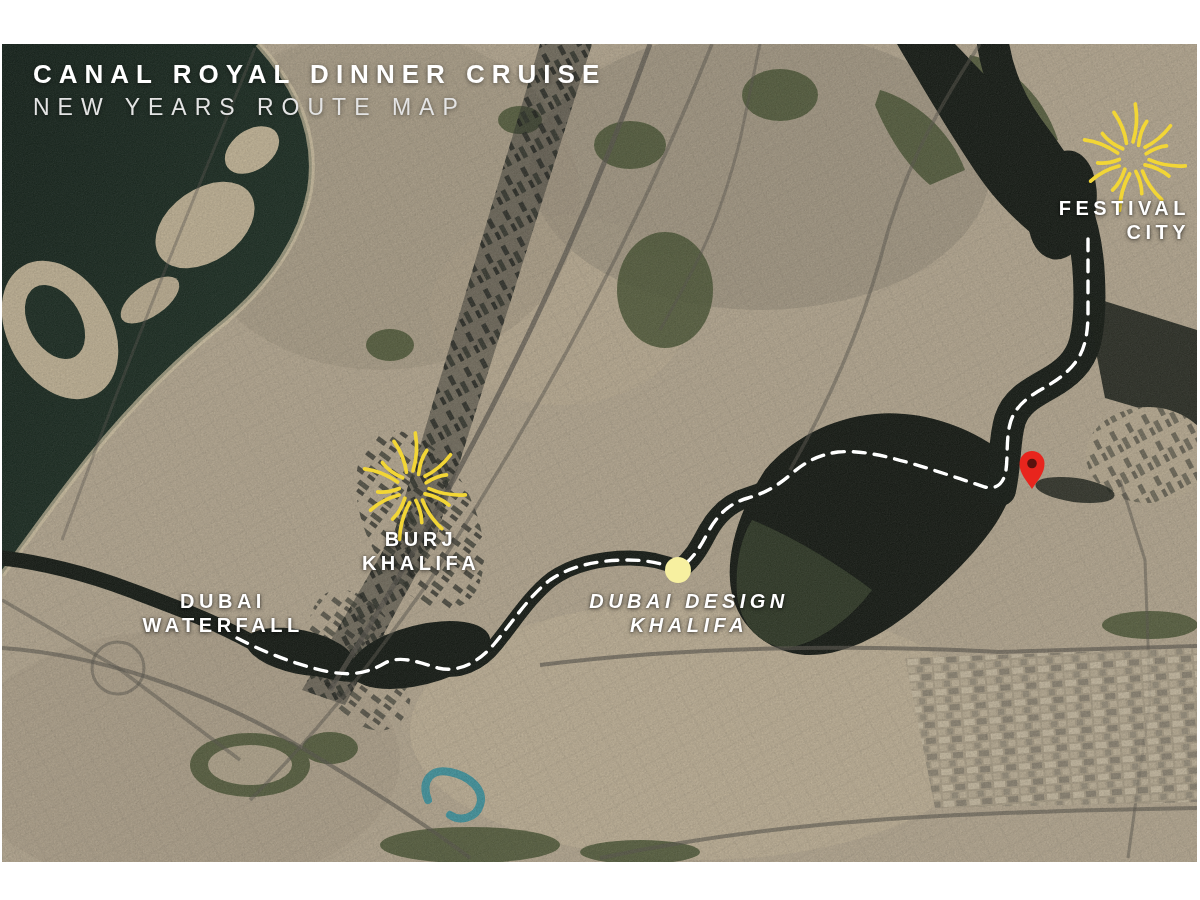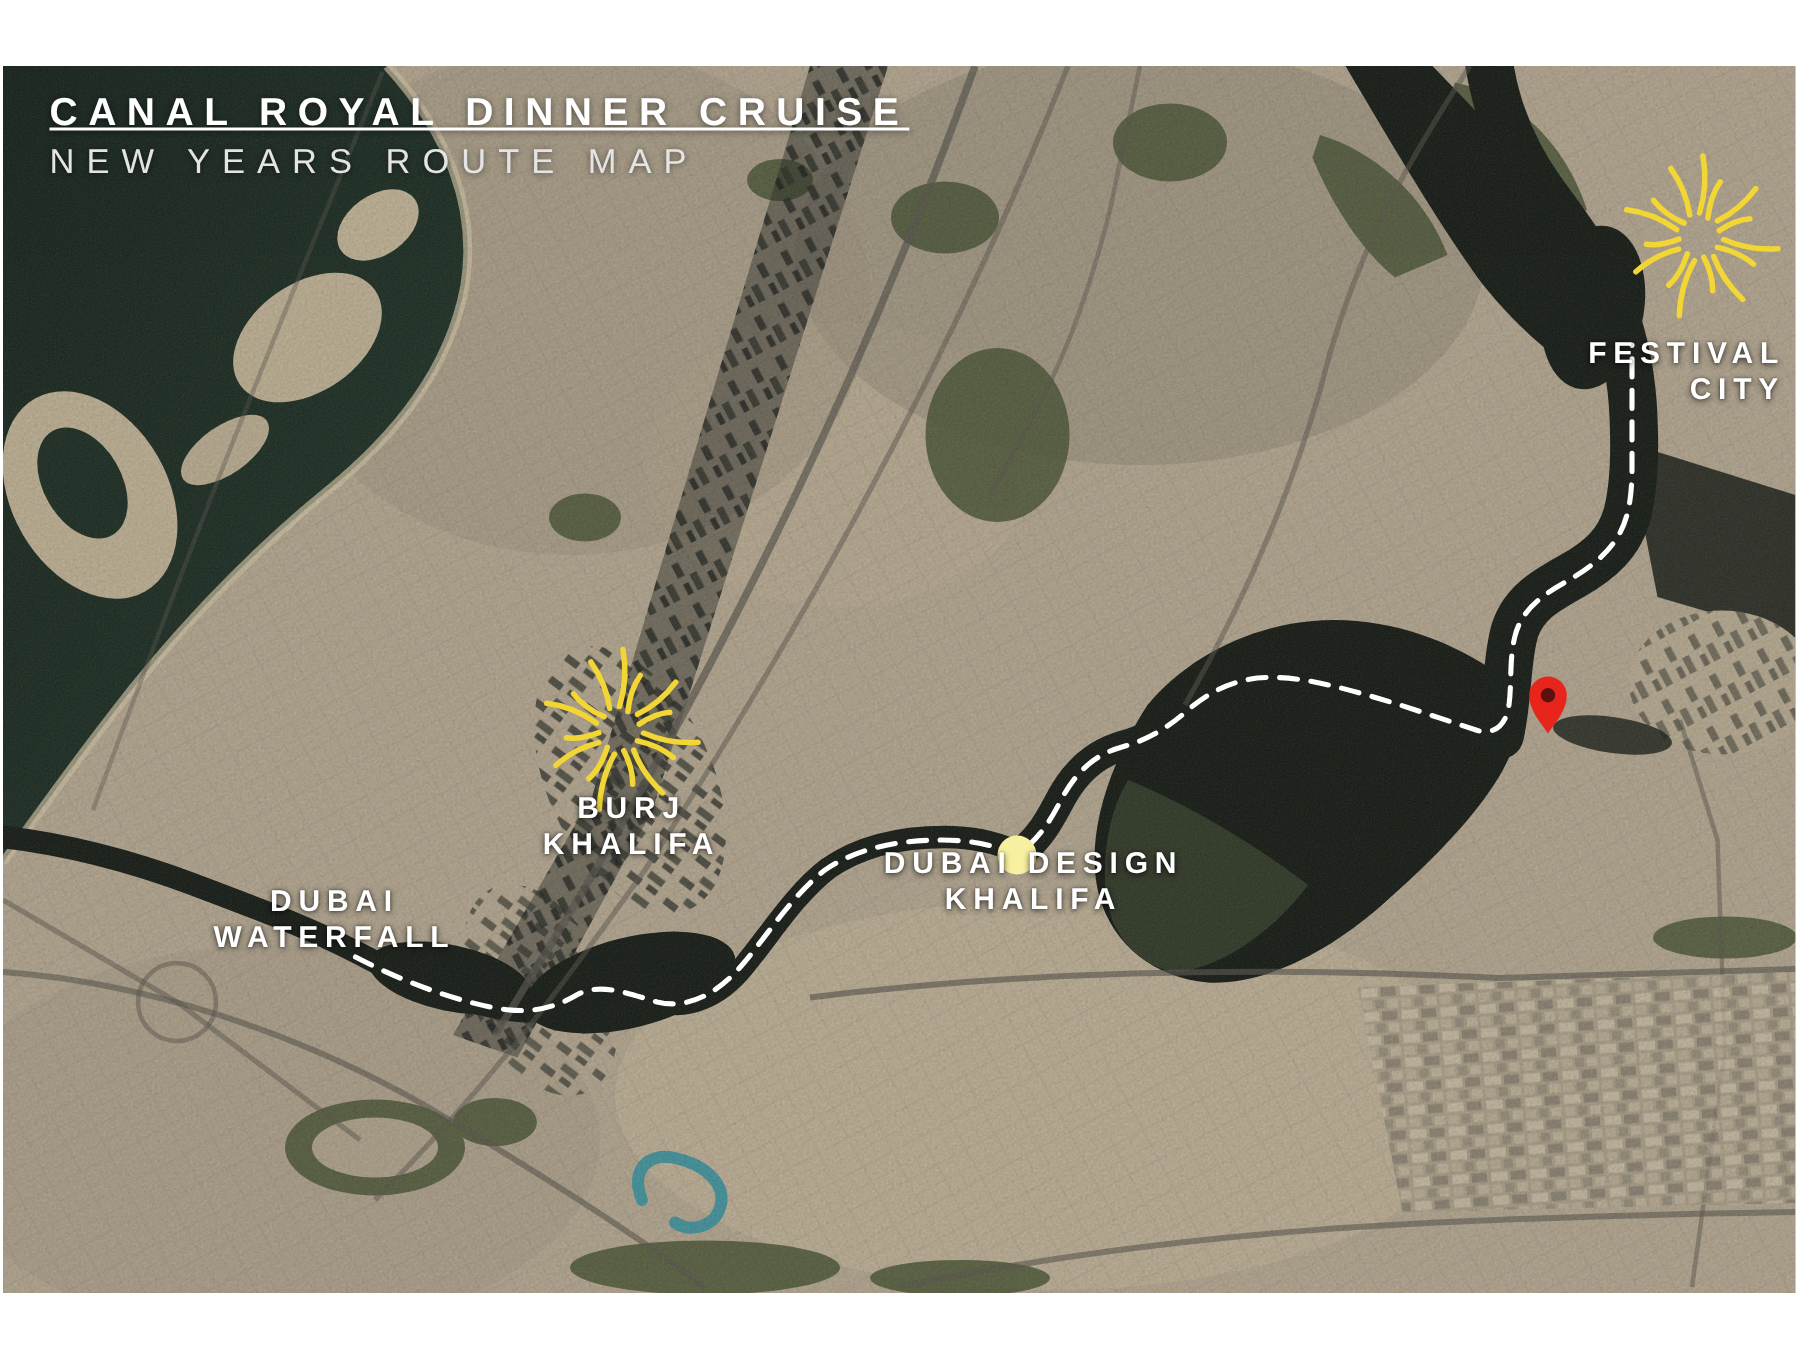--- a/index.html
+++ b/index.html
@@ -12,21 +12,20 @@
     position:absolute;left:2px;top:44px;right:3px;bottom:38px;
     background:#b9ab92;overflow:hidden;
   }
   .map-area svg{display:block;width:100%;height:100%;}
   .overlay{position:absolute;inset:0;pointer-events:none;}
 
   .title-block{position:absolute;left:33px;top:60px;color:#ffffff;}
   .title{
     font-size:26px;font-weight:700;letter-spacing:7px;line-height:1.15;
     text-shadow:0 1px 4px rgba(0,0,0,.5);
-    text-decoration:underline;
   }
   .subtitle{
     font-size:23px;font-weight:400;letter-spacing:8px;color:#e4e4e4;
     margin-top:4px;text-shadow:0 1px 4px rgba(0,0,0,.5);
   }
   .legend{position:absolute;left:30px;top:139px;display:flex;align-items:flex-start;}
   .legend-dot{
     width:14px;height:14px;border-radius:50%;background:#f2e467;
     margin-top:11px;margin-right:10px;flex:0 0 auto;
   }
@@ -34,21 +33,21 @@
     color:#ffffff;font-size:15px;font-weight:700;letter-spacing:2.5px;
     line-height:1.5;text-shadow:0 1px 3px rgba(0,0,0,.55);
   }
   .map-label{
     position:absolute;color:#ffffff;font-weight:700;font-size:20px;
     letter-spacing:4.5px;line-height:1.22;text-align:center;
     transform:translateX(-50%);white-space:nowrap;
     text-shadow:0 1px 4px rgba(0,0,0,.65), 0 0 2px rgba(0,0,0,.4);
   }
   .map-label span{display:block;}
-  .label-festival{transform:none;text-align:right;right:10px;left:auto;margin-top:28px;}
+  .label-festival{transform:none;text-align:right;right:10px;left:auto;}
 </style>
 </head>
 <body>
 
 <div class="map-area">
 <svg viewBox="2 44 1195 818" preserveAspectRatio="none">
   <defs>
     <linearGradient id="seaGrad" x1="0" y1="0" x2="1" y2="1">
       <stop offset="0" stop-color="#0d1b13"></stop>
       <stop offset="0.6" stop-color="#16291d"></stop>
@@ -226,21 +225,21 @@
     <span>FESTIVAL</span>
     <span>CITY</span>
   </div>
 
 
   <div class="map-label" style="left:421px;top:527px;">
     <span>BURJ</span>
     <span>KHALIFA</span>
   </div>
 
-  <div class="map-label" style="left:689px;top:564px;">
+  <div class="map-label" style="left:689px;top:589px;font-style:italic;">
     <span>DUBAI DESIGN</span>
     <span>KHALIFA</span>
   </div>
 
   <div class="map-label" style="left:223px;top:589px;text-align:center;">
     <span>DUBAI</span>
     <span>WATERFALL</span>
   </div>
 
 </div>

